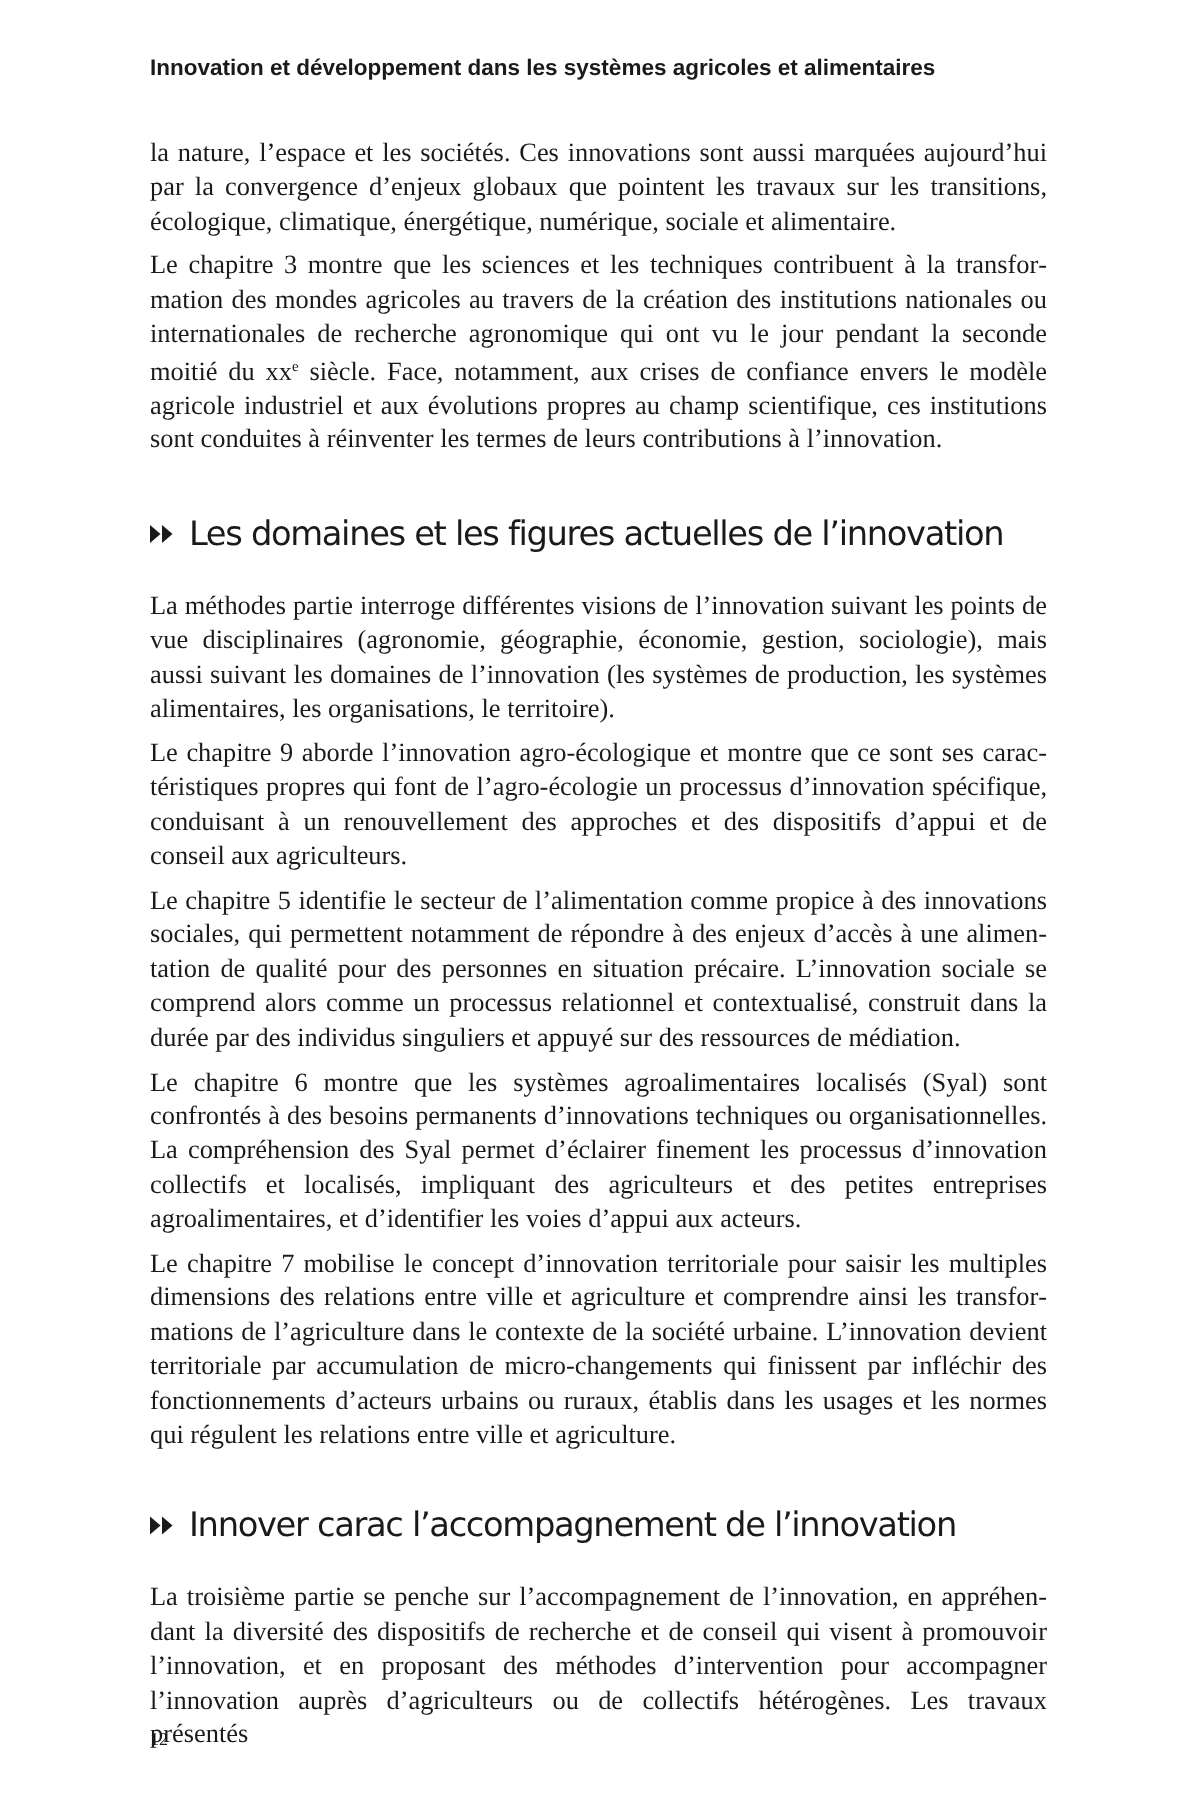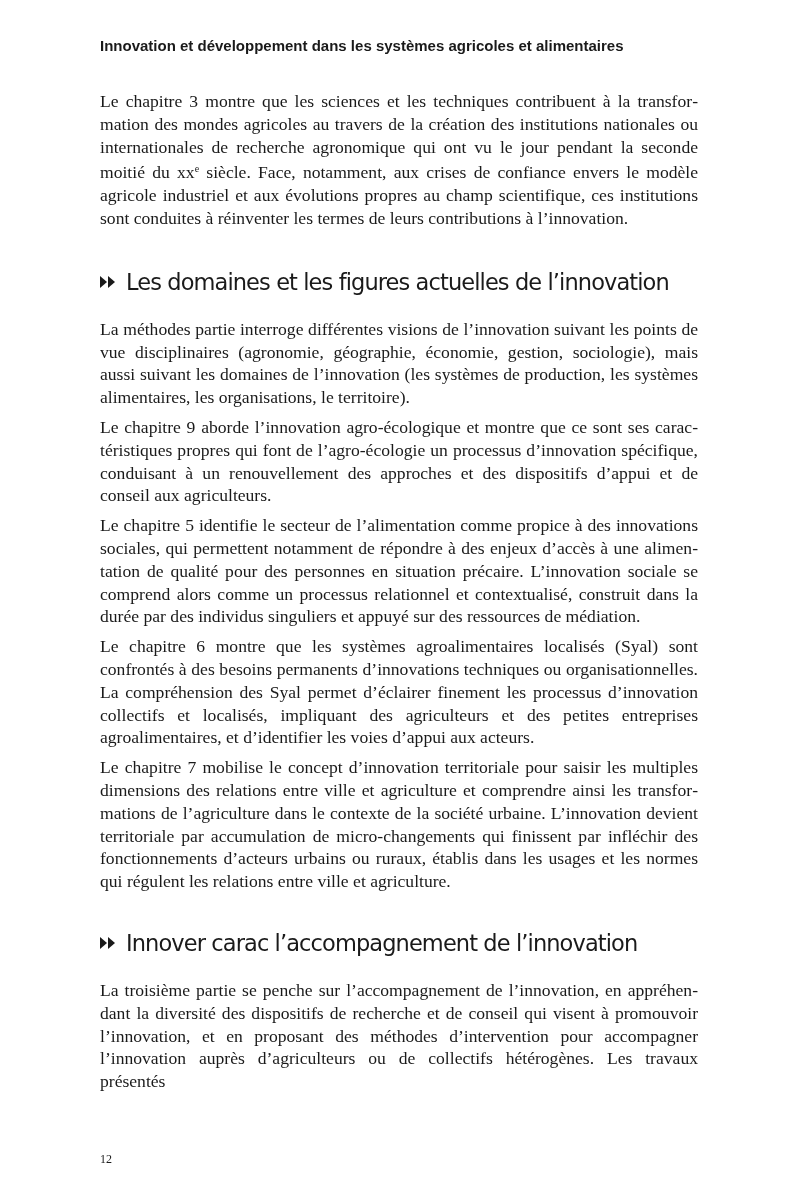--- a/index.html
+++ b/index.html
@@ -23,20 +23,21 @@
       position: absolute; left: 100px; top: 1152px;
       font-family: "Liberation Serif", serif; font-weight: normal; font-size: 12px;
     }
   </style>
 </head>
 <body>
 
 <div class="running-head">Innovation et développement dans les systèmes agricoles et alimentaires</div>
 
 <div class="content">
+  <p class="body">la nature, l’espace et les sociétés. Ces innovations sont aussi marquées aujourd’hui par la convergence d’enjeux globaux que pointent les travaux sur les transitions, écologique, climatique, énergétique, numérique, sociale et alimentaire.</p>
   <p class="body"><span>Le chapitre 3 montre que les sciences et les techniques contribuent à la transfor­mation des mondes agricoles au travers de la création des institutions nationales ou internationales de recherche agronomique qui ont vu le jour pendant la seconde moitié du xx</span><sup>e</sup><span> siècle. Face, notamment, aux crises de confiance envers le modèle agricole industriel et aux évolutions propres au champ scientifique, ces institutions sont conduites à réinventer les termes de leurs contributions à l’innovation.</span></p>
 
   <h2 class="section" style="margin-top:38px;">
     <span class="bullet">
       <svg width="18" height="14" viewBox="0 0 18 14">
           <polygon points="0,1 7,7 0,13" fill="#1a1a1a"></polygon>
           <polygon points="8,1 15,7 8,13" fill="#1a1a1a"></polygon>
         </svg>
     </span>
     <span>Les domaines et les figures actuelles de l’innovation</span>

